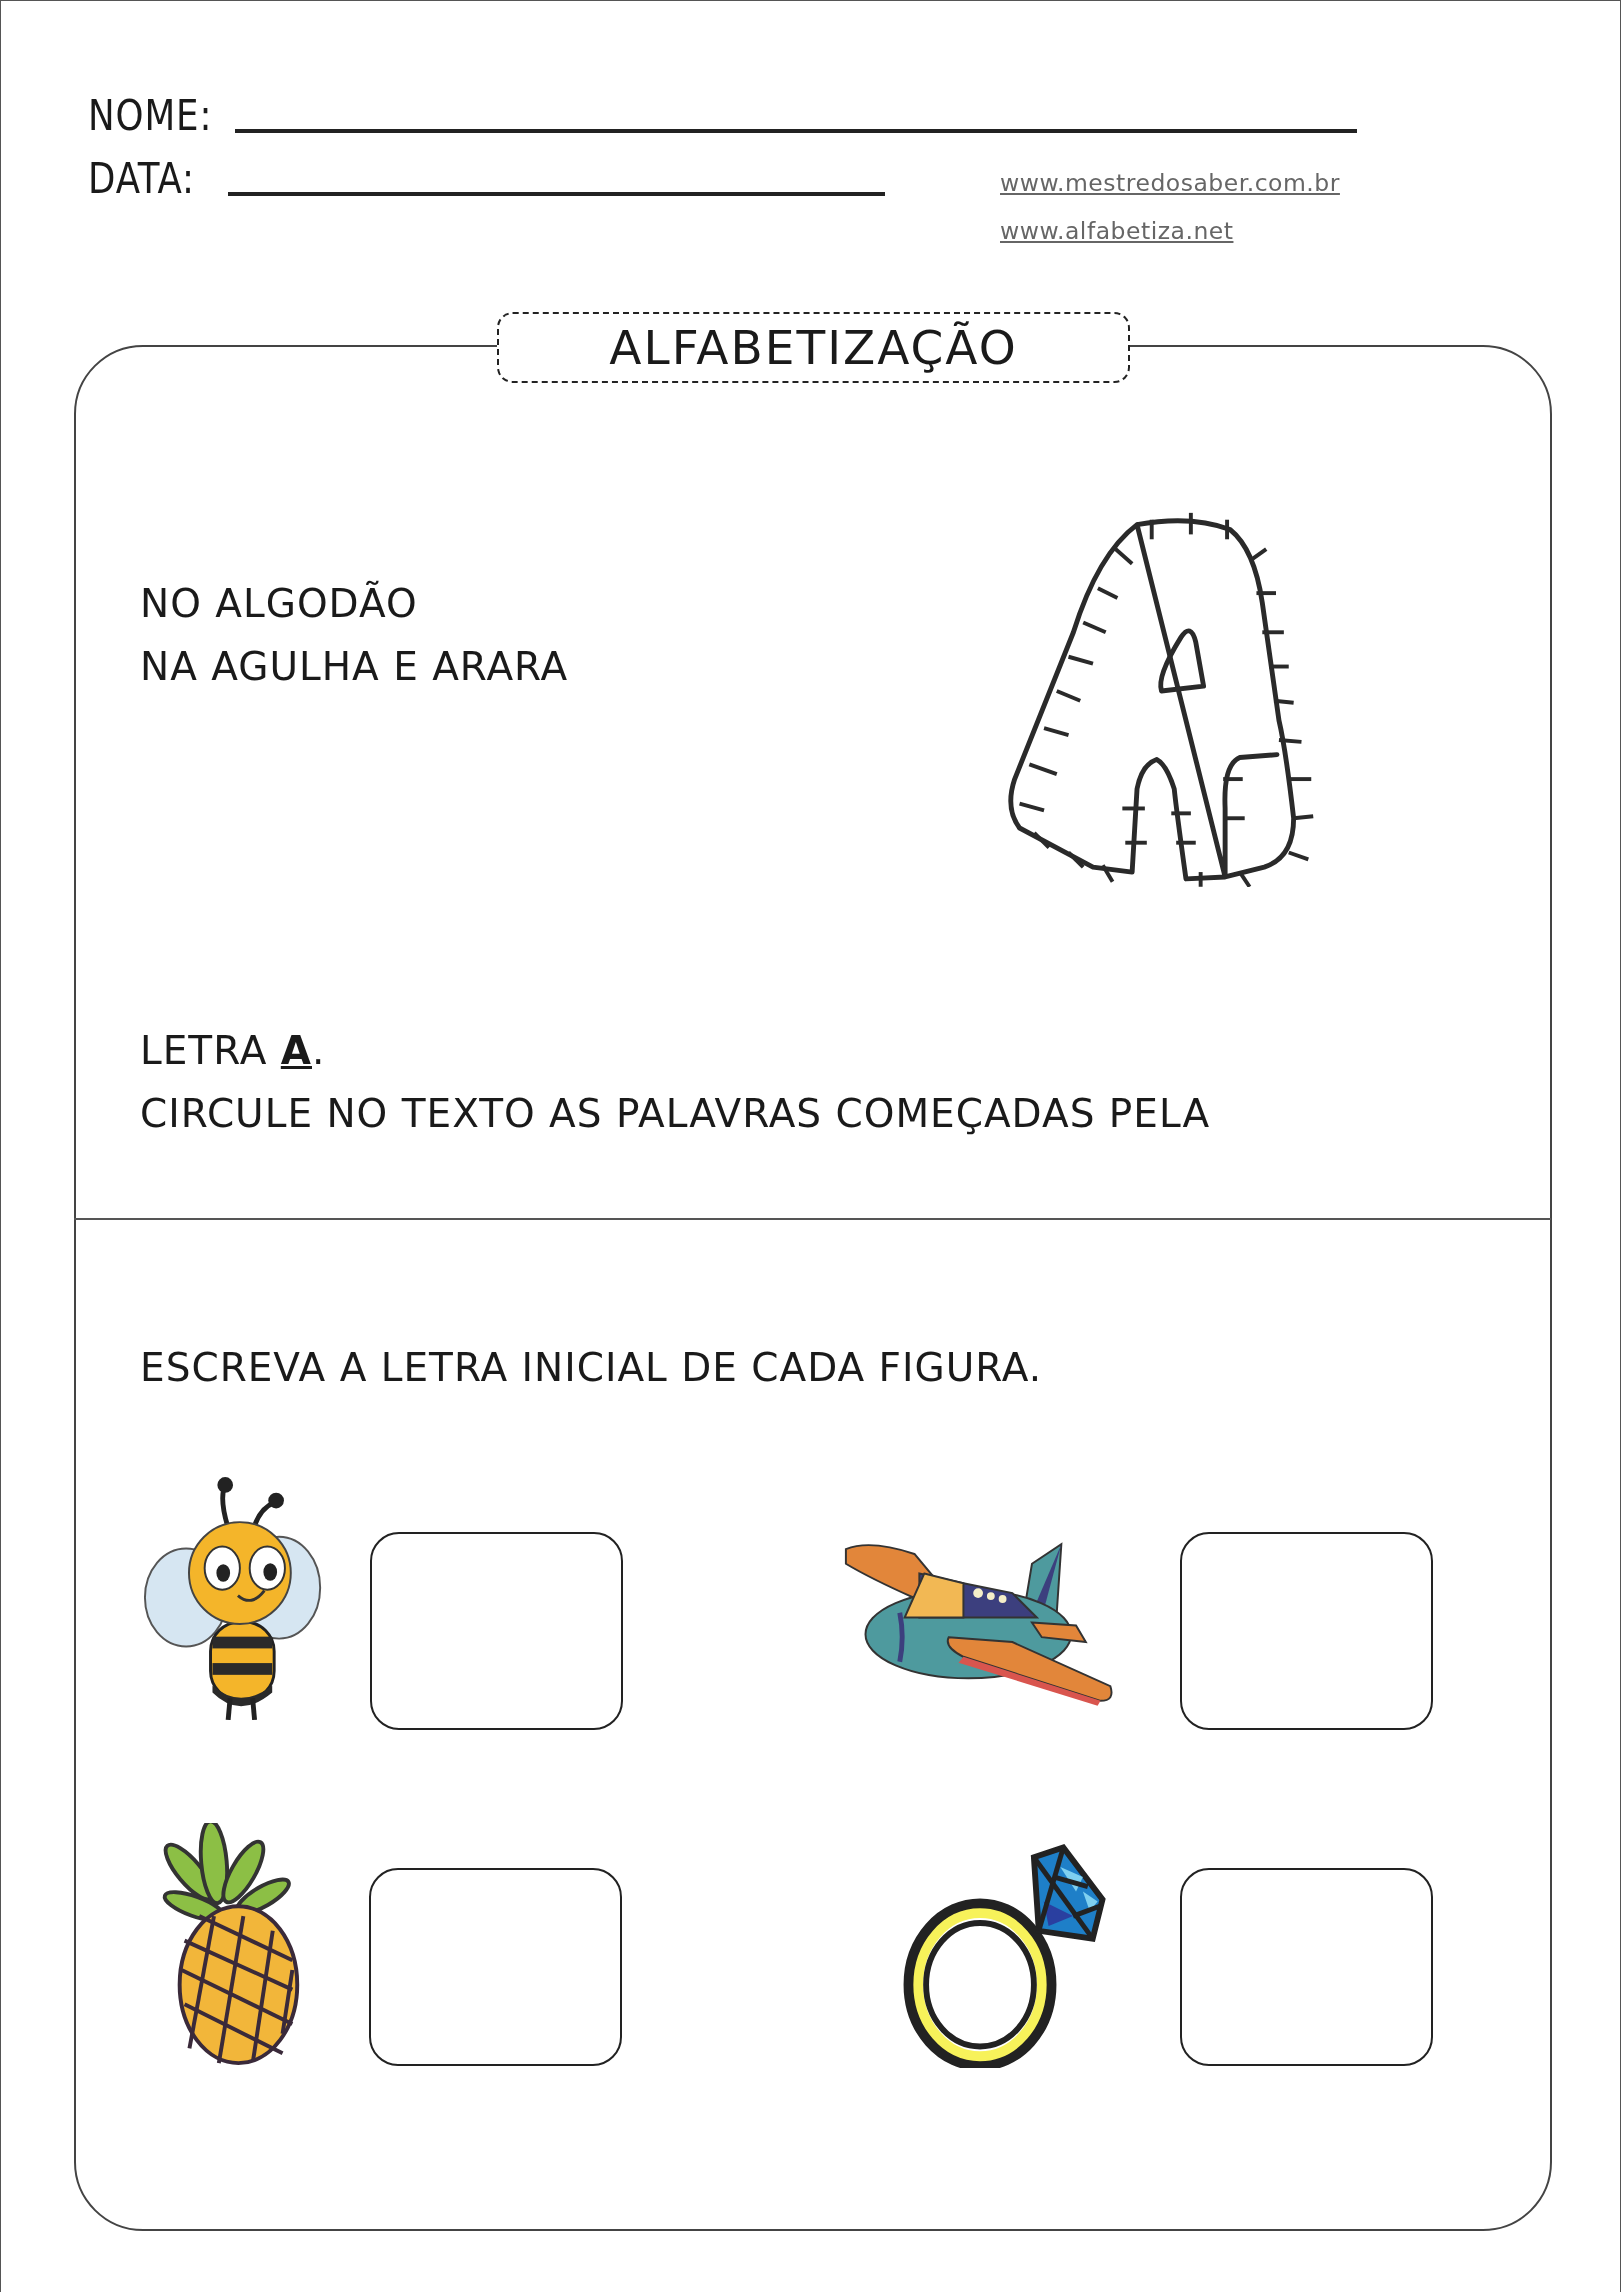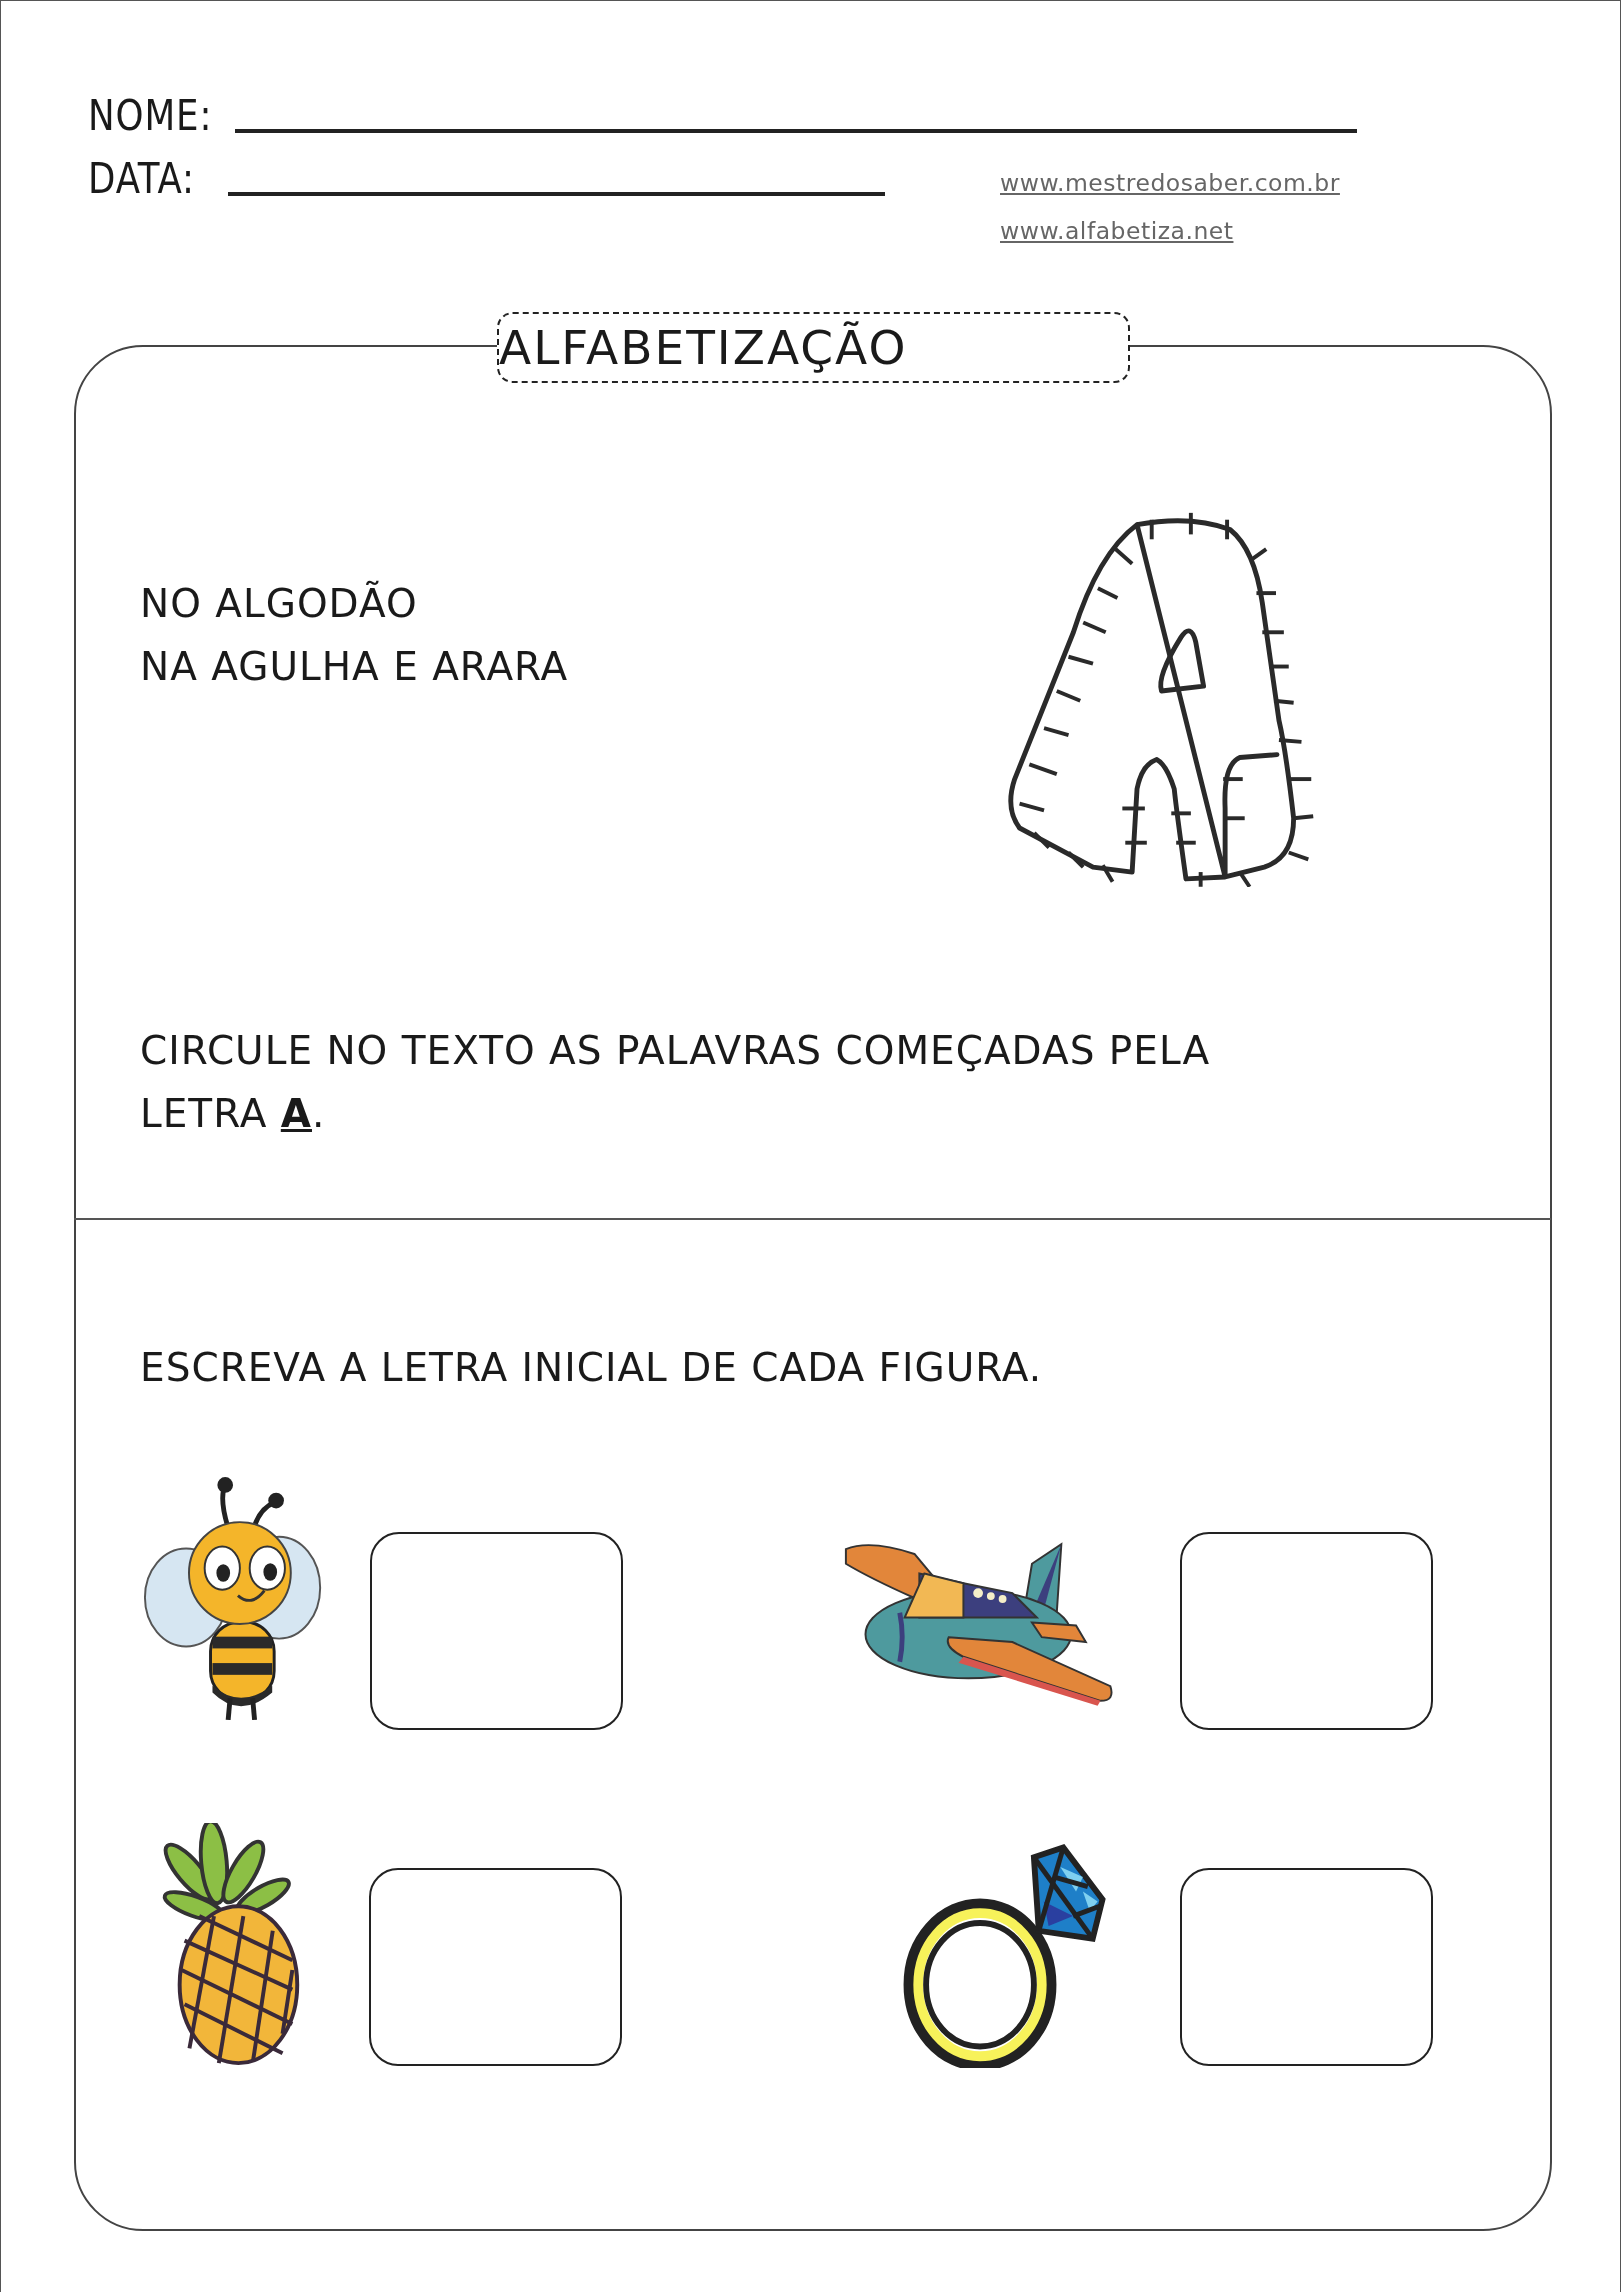--- a/index.html
+++ b/index.html
@@ -7,21 +7,21 @@
          font-family: "DejaVu Sans", sans-serif; color: #1a1a1a; }
   .page-frame { position: absolute; left: 0; top: 0; width: 1619px; height: 2291px; border: 1px solid #555; }
   .hdr-label { position: absolute; font-size: 43px; letter-spacing: 1px; font-family: "DejaVu Sans Condensed", "DejaVu Sans", sans-serif; transform: scaleX(0.92); transform-origin: left; }
   .hdr-line { position: absolute; height: 0; border-bottom: 4.9px solid #222; }
   .site { position: absolute; left: 1000px; font-size: 23.5px; color: #666; letter-spacing: 0.5px; text-decoration: underline; }
   .main-box { position: absolute; left: 74px; top: 345px; width: 1478px; height: 1886px;
               border: 2px solid #444; border-radius: 69px; box-sizing: border-box; }
   .divider { position: absolute; left: 74px; top: 1218px; width: 1477px; height: 0; border-top: 2.9px solid #555; }
   .title-box { position: absolute; left: 497px; top: 312px; width: 633px; height: 71px; background: #fff;
                border: 2.9px dashed #222; border-radius: 15.7px; box-sizing: border-box;
-               display: flex; align-items: center; justify-content: flex-start; }
+               display: flex; align-items: center; justify-content: center; }
   .title-text { font-size: 47px; letter-spacing: 2px; }
   .poem { position: absolute; left: 140px; top: 572px; font-size: 39px; line-height: 63px; letter-spacing: 1px; }
   .instr { position: absolute; left: 140px; font-size: 39px; letter-spacing: 1px; line-height: 63px; }
   .u { text-decoration: underline; font-weight: bold; }
   .answer-box { position: absolute; width: 253px; height: 198px; border: 2.9px solid #222; border-radius: 29px; box-sizing: border-box; background: #fff; }
   .fig { position: absolute; }
 </style>
 </head>
 <body>
 
@@ -80,22 +80,22 @@
       <line x1="228" y1="290" x2="248" y2="290"></line>
     <line x1="228" y1="330" x2="250" y2="330"></line>
       <line x1="175" y1="325" x2="195" y2="325"></line>
       <line x1="180" y1="355" x2="200" y2="355"></line>
     <line x1="125" y1="320" x2="148" y2="320"></line>
       <line x1="128" y1="355" x2="150" y2="355"></line>
   </g>
 </svg>
 
 <div class="instr" style="top:1019px;">
+  <div><span>LETRA </span><span class="u">A</span><span>.</span></div>
   <div>CIRCULE NO TEXTO AS PALAVRAS COMEÇADAS PELA</div>
-  <div><span>LETRA </span><span class="u">A</span><span>.</span></div>
 </div>
 
 <div class="instr" style="top:1336px;">ESCREVA A LETRA INICIAL DE CADA FIGURA.</div>
 
 <svg class="fig" style="left:142px; top:1475px;" width="186" height="245" viewBox="0 0 190 250">
   <ellipse cx="45" cy="125" rx="42" ry="50" fill="#D6E6F2" stroke="#555" stroke-width="2"></ellipse>
   <ellipse cx="140" cy="115" rx="42" ry="52" fill="#D6E6F2" stroke="#555" stroke-width="2"></ellipse>
   <path d="M90 60 Q78 25 85 10" stroke="#222" stroke-width="5" fill="none"></path>
     <circle cx="85" cy="10" r="8" fill="#222"></circle>
   <path d="M112 62 Q118 35 135 28" stroke="#222" stroke-width="5" fill="none"></path>

